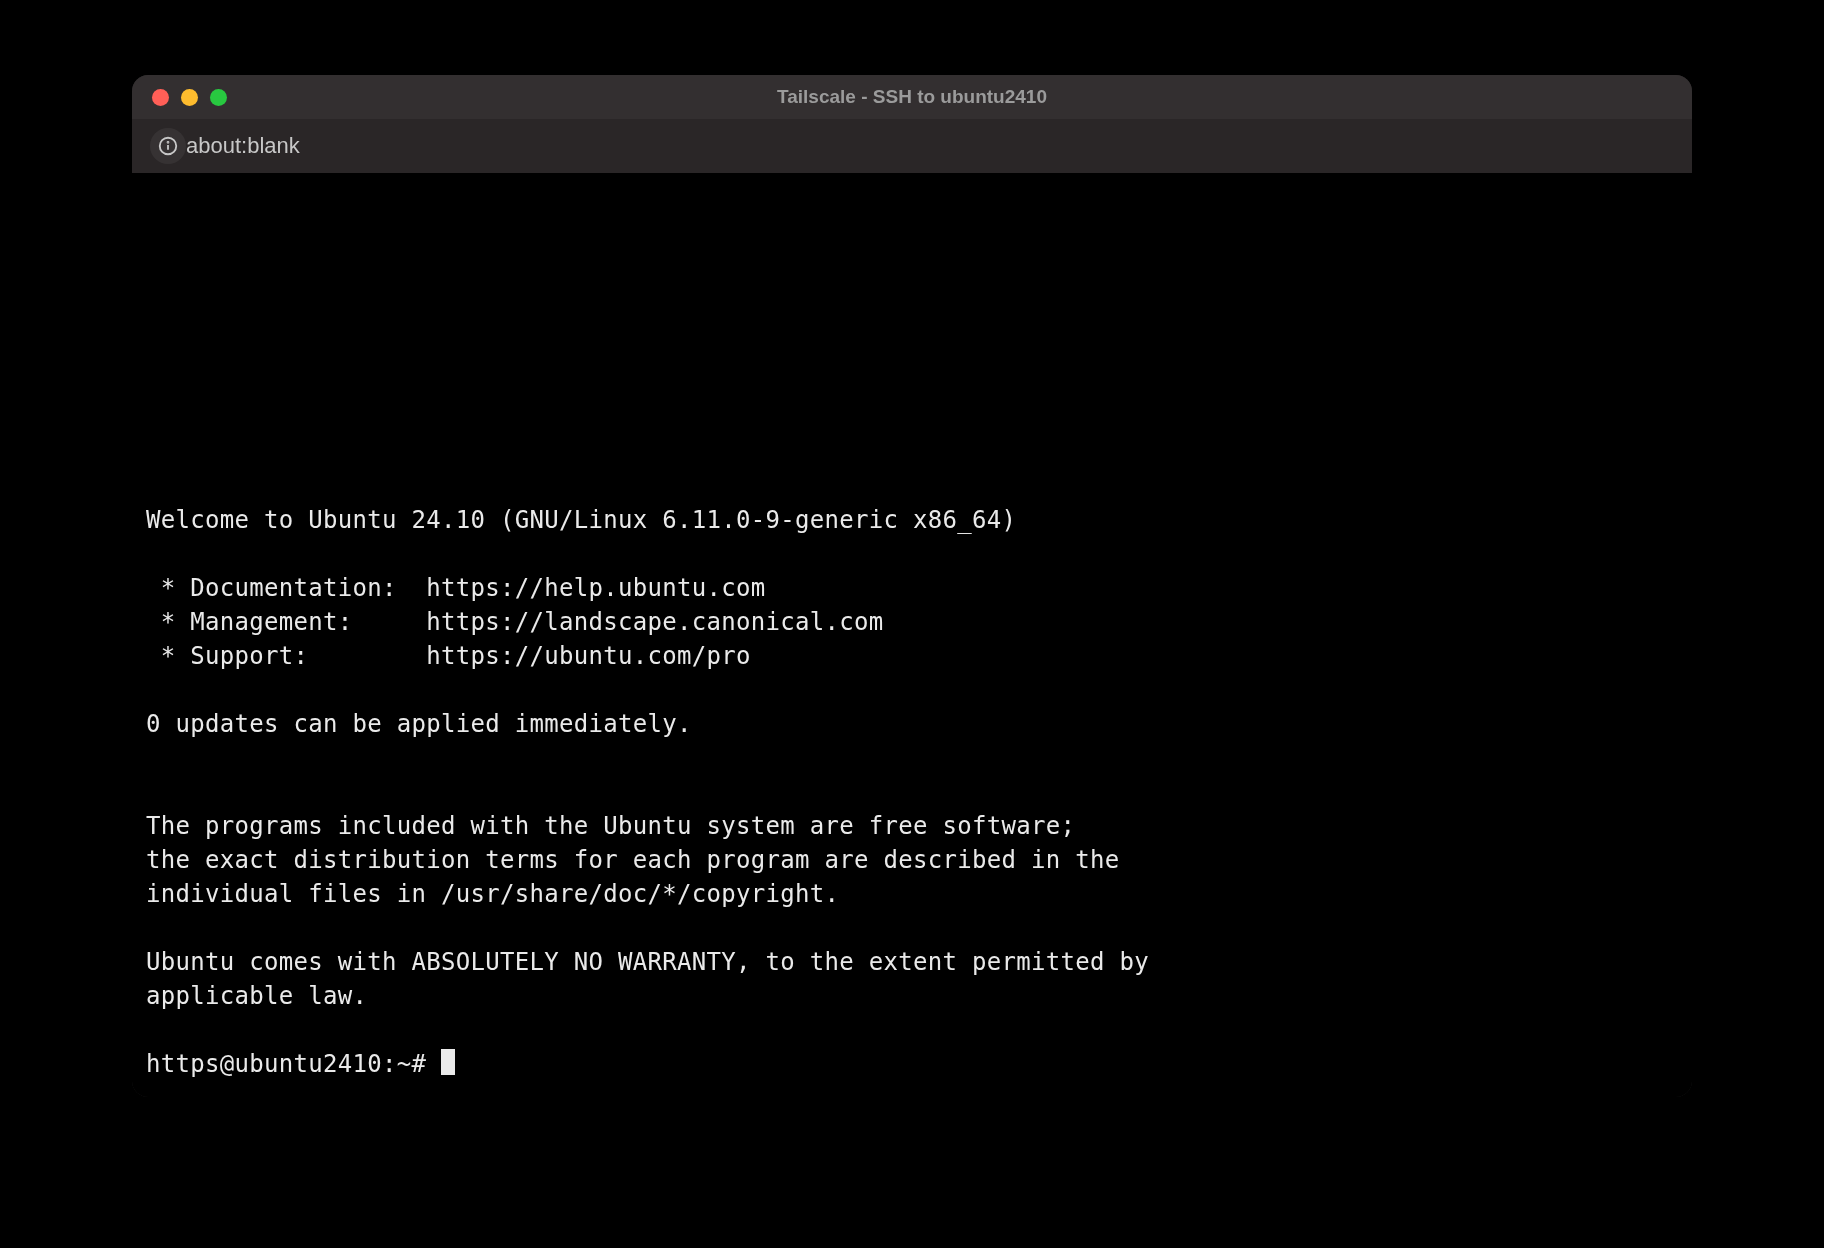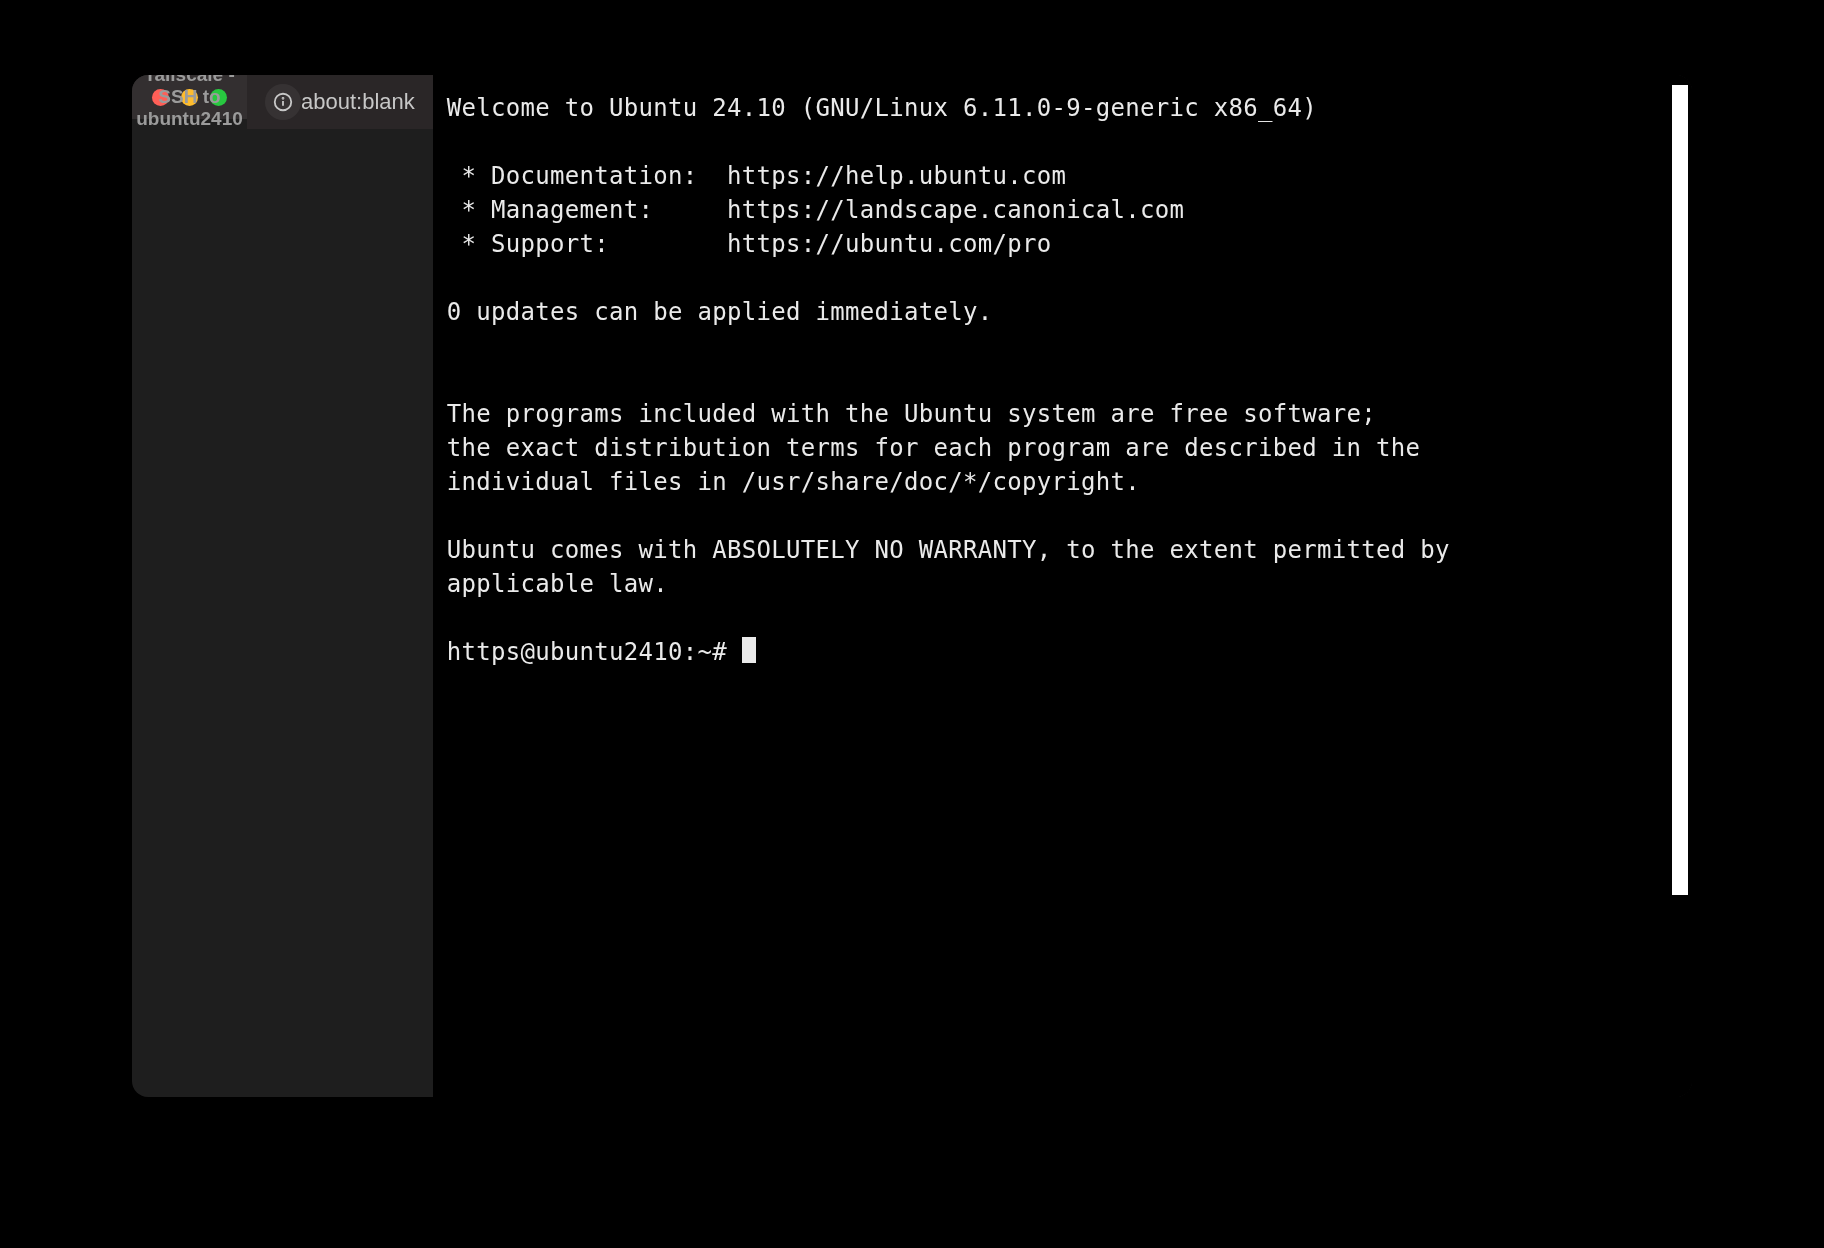--- a/index.html
+++ b/index.html
@@ -17,21 +17,21 @@
       padding-top: 75px;
     }
     .window {
       width: 1560px;
       height: 1022px;
       background: #1e1e1e;
       border-radius: 16px;
       overflow: hidden;
       box-shadow: 0 20px 60px rgba(0,0,0,0.5);
       display: flex;
-      flex-direction: row;
+      flex-direction: column;
     }
     .titlebar {
       height: 44px;
       background: #332f30;
       display: flex;
       align-items: center;
       position: relative;
       padding: 0 20px;
     }
     .traffic-lights {
@@ -82,20 +82,21 @@
     .address-text {
       color: #c7c7c7;
       font-family: -apple-system, BlinkMacSystemFont, "Segoe UI", sans-serif;
       font-size: 22px;
     }
     .terminal-area {
       flex: 1;
       background: #000;
       position: relative;
       display: flex;
+      align-items: flex-end;
     }
     .terminal-content {
       flex: 1;
       padding: 16px 14px;
       font-family: "SF Mono", "Menlo", "Monaco", "Consolas", monospace;
       font-size: 24px;
       line-height: 34px;
       color: #eaeaea;
       white-space: pre;
       overflow: hidden;

